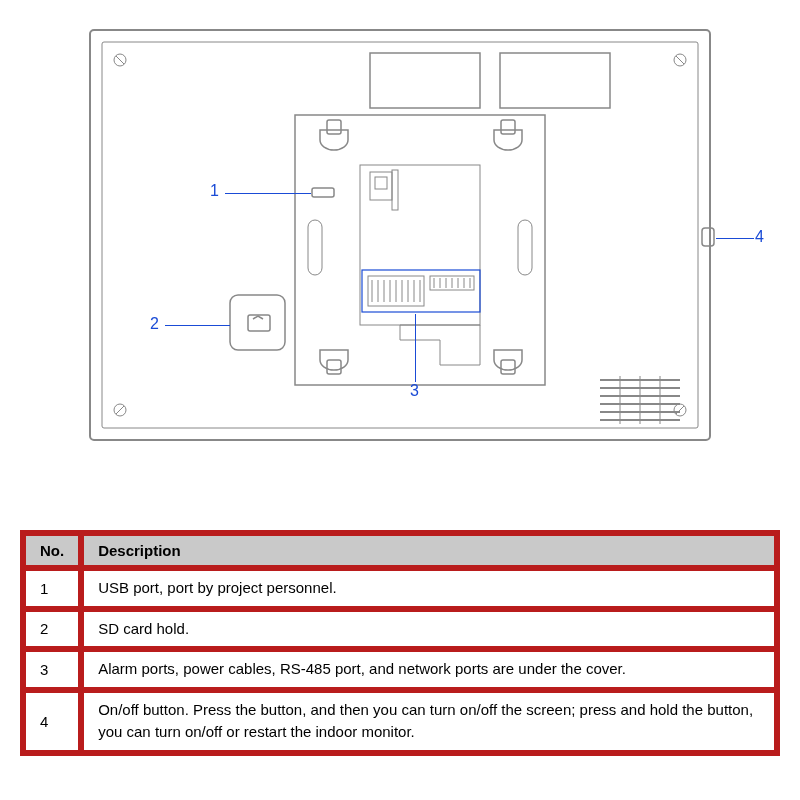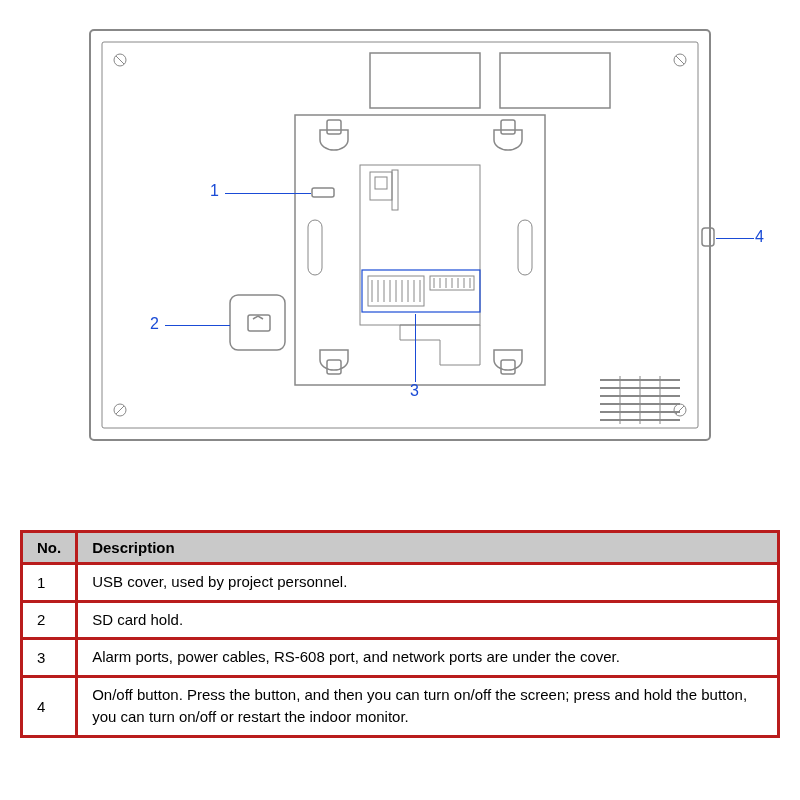--- a/index.html
+++ b/index.html
@@ -33,21 +33,21 @@
   }
   .callout-line.horiz { height: 1px; }
   .callout-line.vert { width: 1px; }
   table {
     border-collapse: collapse;
     width: 760px;
     margin: 0 auto;
     font-size: 15px;
   }
   th, td {
-    border: 3px solid #b91c1c;
+    border: 6px solid #b91c1c;
     padding: 6px 14px;
     text-align: left;
     vertical-align: middle;
   }
   th {
     background: #c9c9c9;
     font-weight: bold;
   }
   td.no-col {
     width: 55px;
@@ -174,28 +174,28 @@
 <table>
   <thead>
     <tr>
       <th>No.</th>
       <th>Description</th>
     </tr>
   </thead>
   <tbody>
     <tr>
       <td class="no-col">1</td>
-      <td class="desc-col">USB cover, used by project personnel.</td>
+      <td class="desc-col">USB port, port by project personnel.</td>
     </tr>
     <tr>
       <td class="no-col">2</td>
       <td class="desc-col">SD card hold.</td>
     </tr>
     <tr>
       <td class="no-col">3</td>
-      <td class="desc-col">Alarm ports, power cables, RS-608 port, and network ports are under the cover.</td>
+      <td class="desc-col">Alarm ports, power cables, RS-485 port, and network ports are under the cover.</td>
     </tr>
     <tr>
       <td class="no-col">4</td>
       <td class="desc-col">On/off button. Press the button, and then you can turn on/off the screen; press and hold the button, you can turn on/off or restart the indoor monitor.</td>
     </tr>
   </tbody>
 </table>
 
 </body></html>

